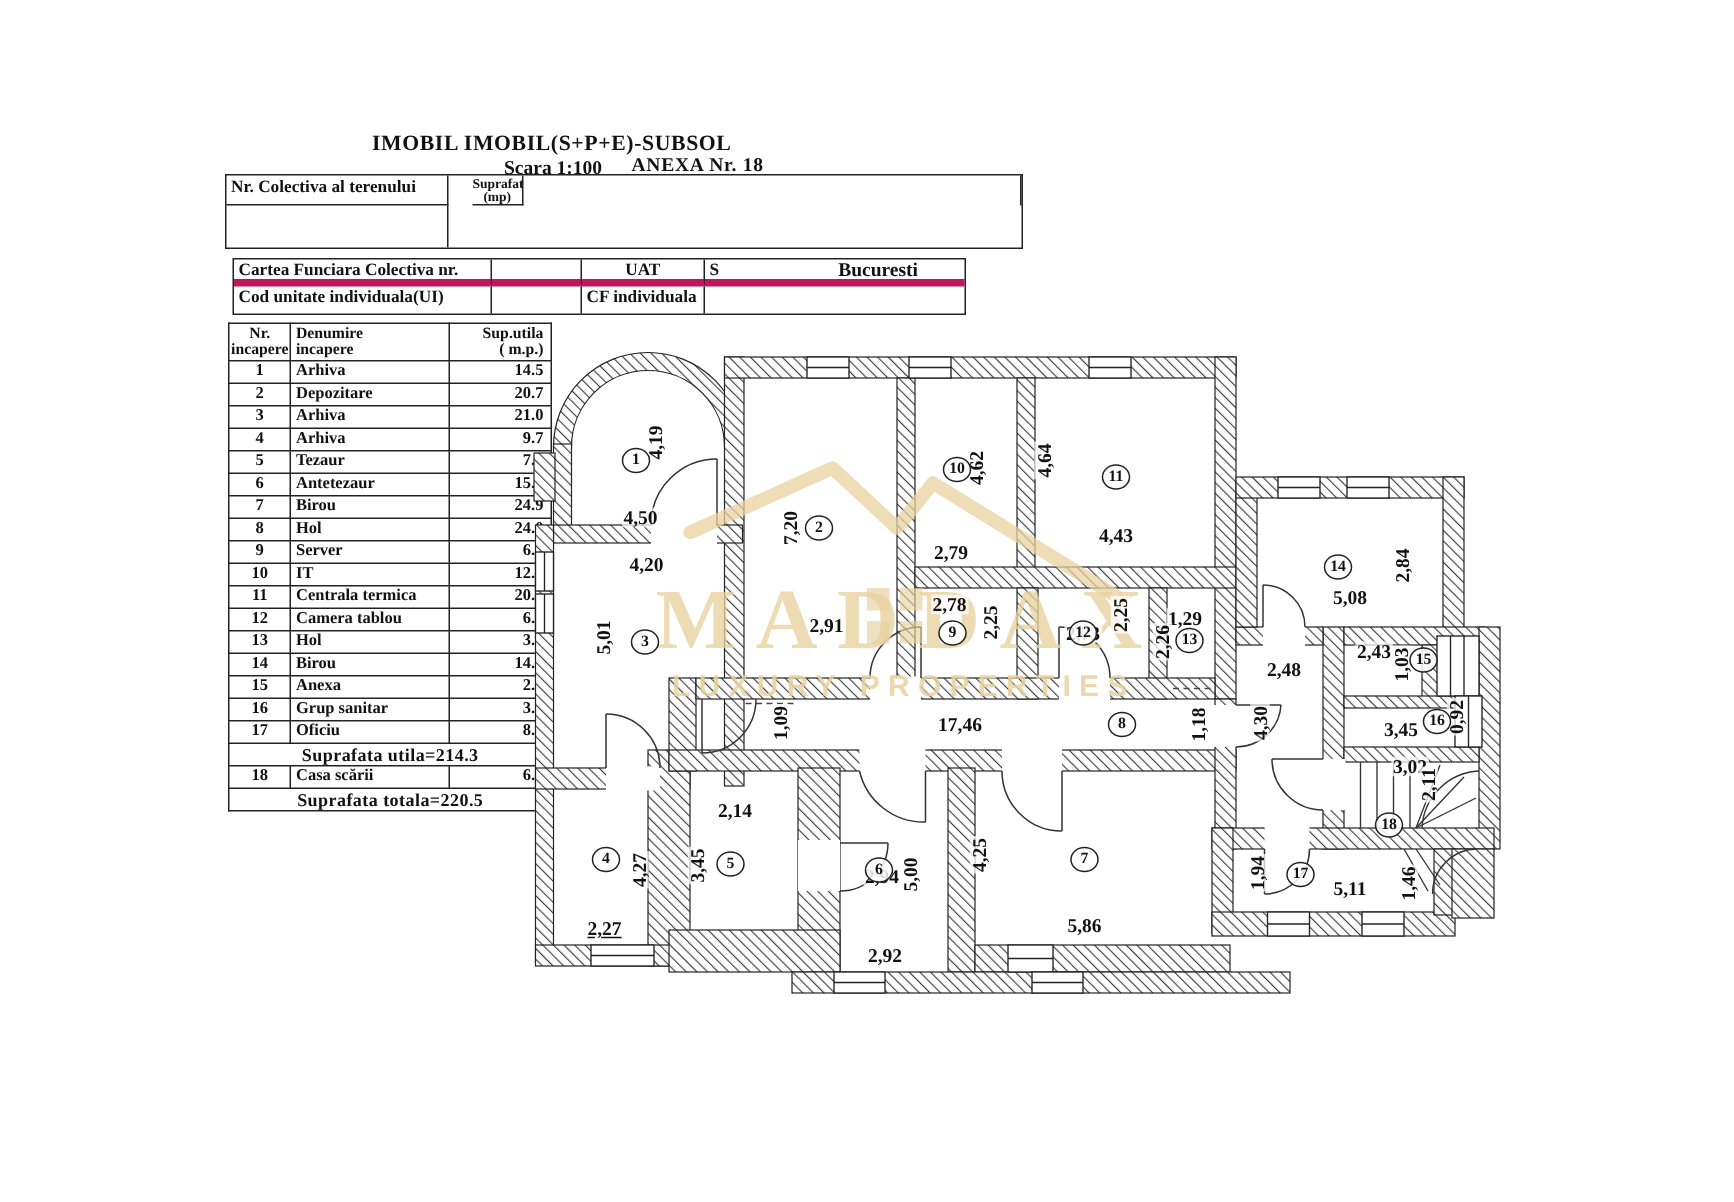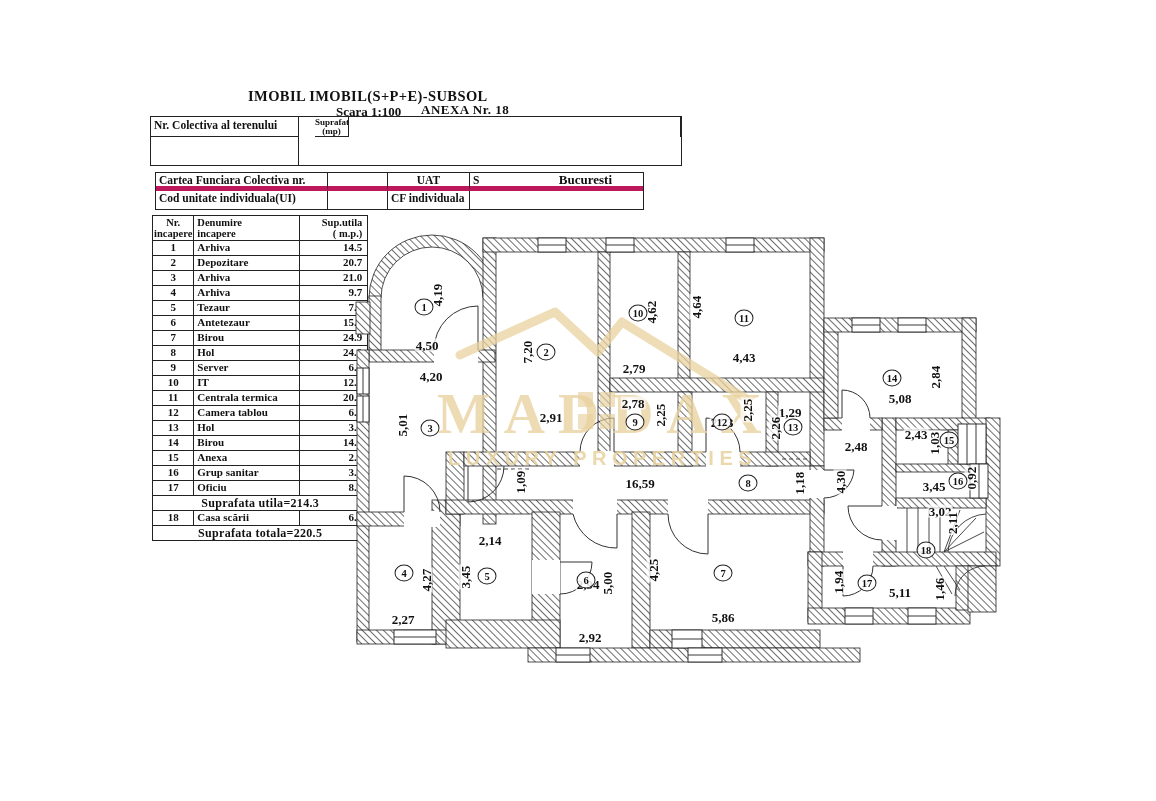--- a/index.html
+++ b/index.html
@@ -364,31 +364,31 @@
     <div class="dimv" style="left: 775px; top: 428px;">2,26</div>
     <div class="dim" style="left: 888px; top: 398px; margin-left: 12px;">5,08</div>
     <div class="dimv" style="left: 935px; top: 377px;">2,84</div>
     <div class="dim" style="left: 916px; top: 434px;">2,43</div>
     <div class="dimv" style="left: 934px; top: 443px;">1,03</div>
     <div class="dim" style="left: 934px; top: 486px;">3,45</div>
     <div class="dimv" style="left: 971px; top: 478px;">0,92</div>
     <div class="dim" style="left: 940px; top: 511px;">3,02</div>
     <div class="dimv" style="left: 952px; top: 523px;">2,11</div>
     <div class="dimv" style="left: 520px; top: 482px;">1,09</div>
-    <div class="dim" style="left: 640px; top: 483px;">16,59</div>
+    <div class="dim" style="left: 640px; top: 483px;">17,46</div>
     <div class="dimv" style="left: 799px; top: 483px;">1,18</div>
     <div class="dim" style="left: 856px; top: 446px;">2,48</div>
     <div class="dimv" style="left: 840px; top: 482px;">4,30</div>
     <div class="dim" style="left: 490px; top: 540px;">2,14</div>
     <div class="dimv" style="left: 465px; top: 577px;">3,45</div>
     <div class="dim" style="left: 588px; top: 541px; margin-top: 43px;">2,94</div>
     <div class="dimv" style="left: 607px; top: 583px;">5,00</div>
     <div class="dim" style="left: 590px; top: 637px;">2,92</div>
     <div class="dimv" style="left: 426px; top: 580px;">4,27</div>
-    <div class="dim" style="left: 403px; top: 619px;">2,27</div>
+    <div class="dim" style="left: 403px; top: 619px; text-decoration: underline;">2,27</div>
     <div class="dimv" style="left: 653px; top: 570px;">4,25</div>
     <div class="dim" style="left: 723px; top: 617px;">5,86</div>
     <div class="dimv" style="left: 838px; top: 582px;">1,94</div>
     <div class="dim" style="left: 900px; top: 592px;">5,11</div>
     <div class="dimv" style="left: 939px; top: 589px;">1,46</div>
     <div class="roomnum" style="left: 424px; top: 307px;">1</div>
     <div class="roomnum" style="left: 546px; top: 352px;">2</div>
     <div class="roomnum" style="left: 430px; top: 428px;">3</div>
     <div class="roomnum" style="left: 404px; top: 573px;">4</div>
     <div class="roomnum" style="left: 487px; top: 576px;">5</div>

